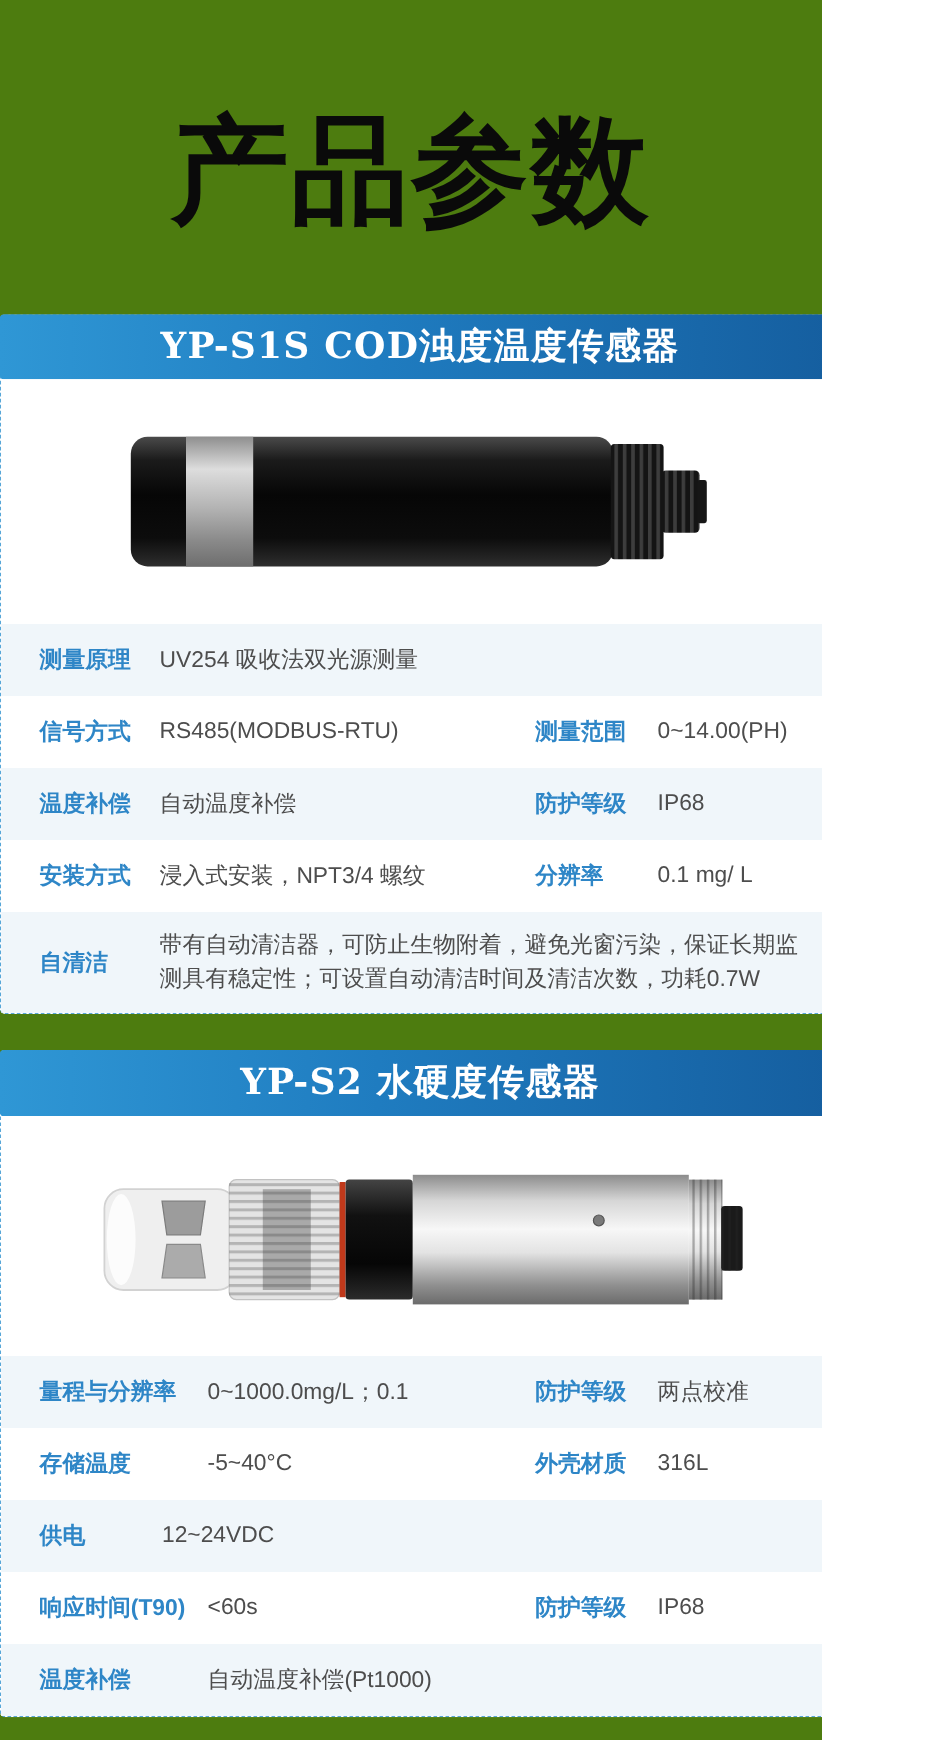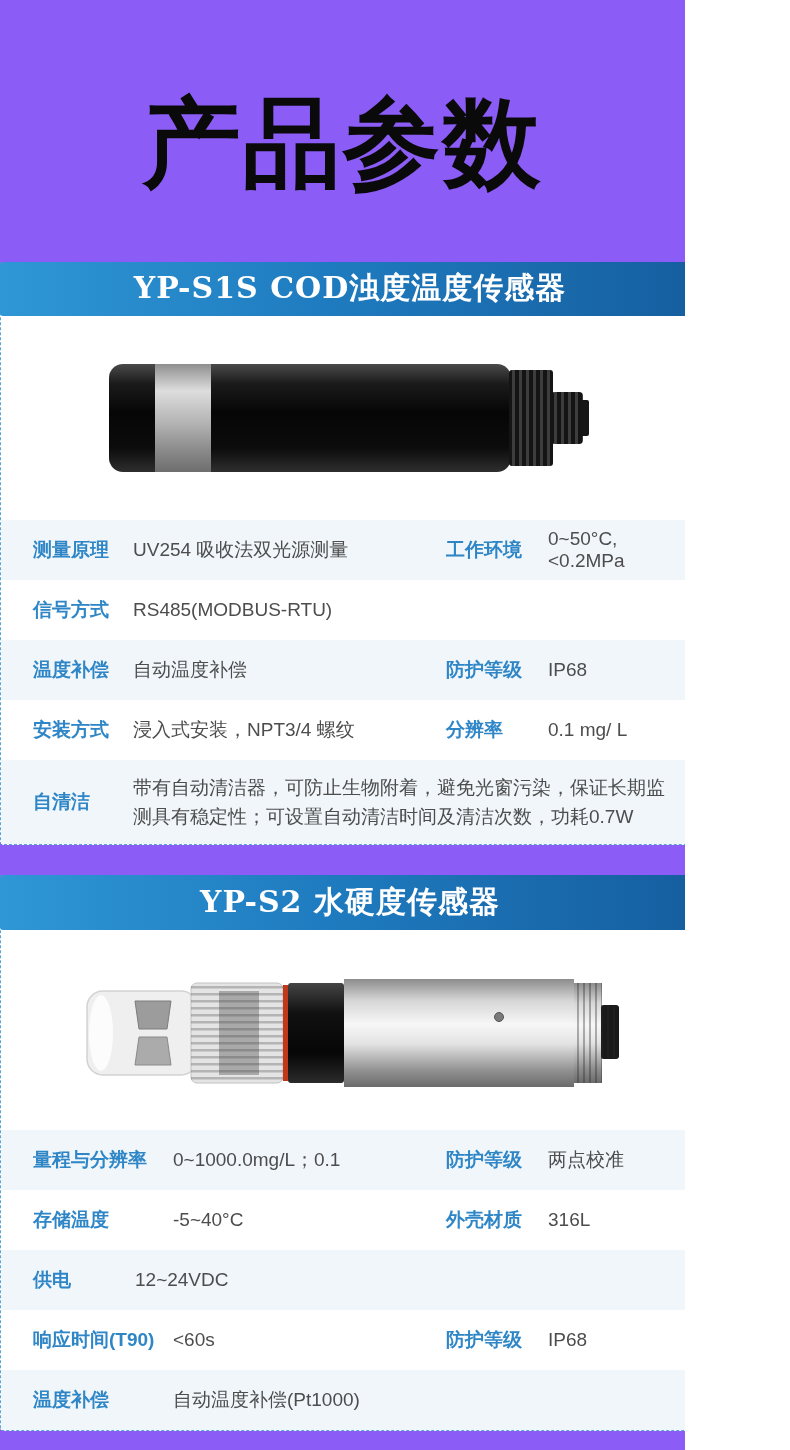--- a/index.html
+++ b/index.html
@@ -1,21 +1,21 @@
 <!DOCTYPE html>
 <html><head>
 <meta charset="utf-8">
 <style>
   html,body{margin:0;padding:0;}
   body{
     width:790px;
     background:#ffffff;
     font-family:"Liberation Sans","DejaVu Sans",sans-serif;
   }
-  .page{width:685px;height:1450px;background:#8b5cf6;overflow:hidden;position:relative;}
+  .page{width:685px;height:1450px;background:#4d7c0f;overflow:hidden;position:relative;}
 
   
   .page-title{
     margin:0;
     padding-top:84px;
     text-align:center;
     font-family:"DejaVu Serif","Liberation Serif",serif;
     font-size:98px;
     font-weight:900;
     line-height:1.2;
@@ -133,29 +133,29 @@
         <rect x="482" y="52" width="8" height="36" rx="2" fill="#161616"></rect>
       </svg>
     </div>
 
     <div class="spec-table">
       <div class="row light">
         <div class="cell cell-left">
           <span class="label">测量原理</span>
           <span class="value">UV254 吸收法双光源测量</span>
         </div>
-        <div class="cell cell-right">
-          <span class="label">工作环境</span>
-          <span class="value">0~50°C,&lt;0.2MPa</span>
-        </div>
       </div>
       <div class="row">
         <div class="cell cell-left">
           <span class="label">信号方式</span>
           <span class="value">RS485(MODBUS-RTU)</span>
+        </div>
+        <div class="cell cell-right">
+          <span class="label">测量范围</span>
+          <span class="value">0~14.00(PH)</span>
         </div>
       </div>
       <div class="row light">
         <div class="cell cell-left">
           <span class="label">温度补偿</span>
           <span class="value">自动温度补偿</span>
         </div>
         <div class="cell cell-right">
           <span class="label">防护等级</span>
           <span class="value">IP68</span>

